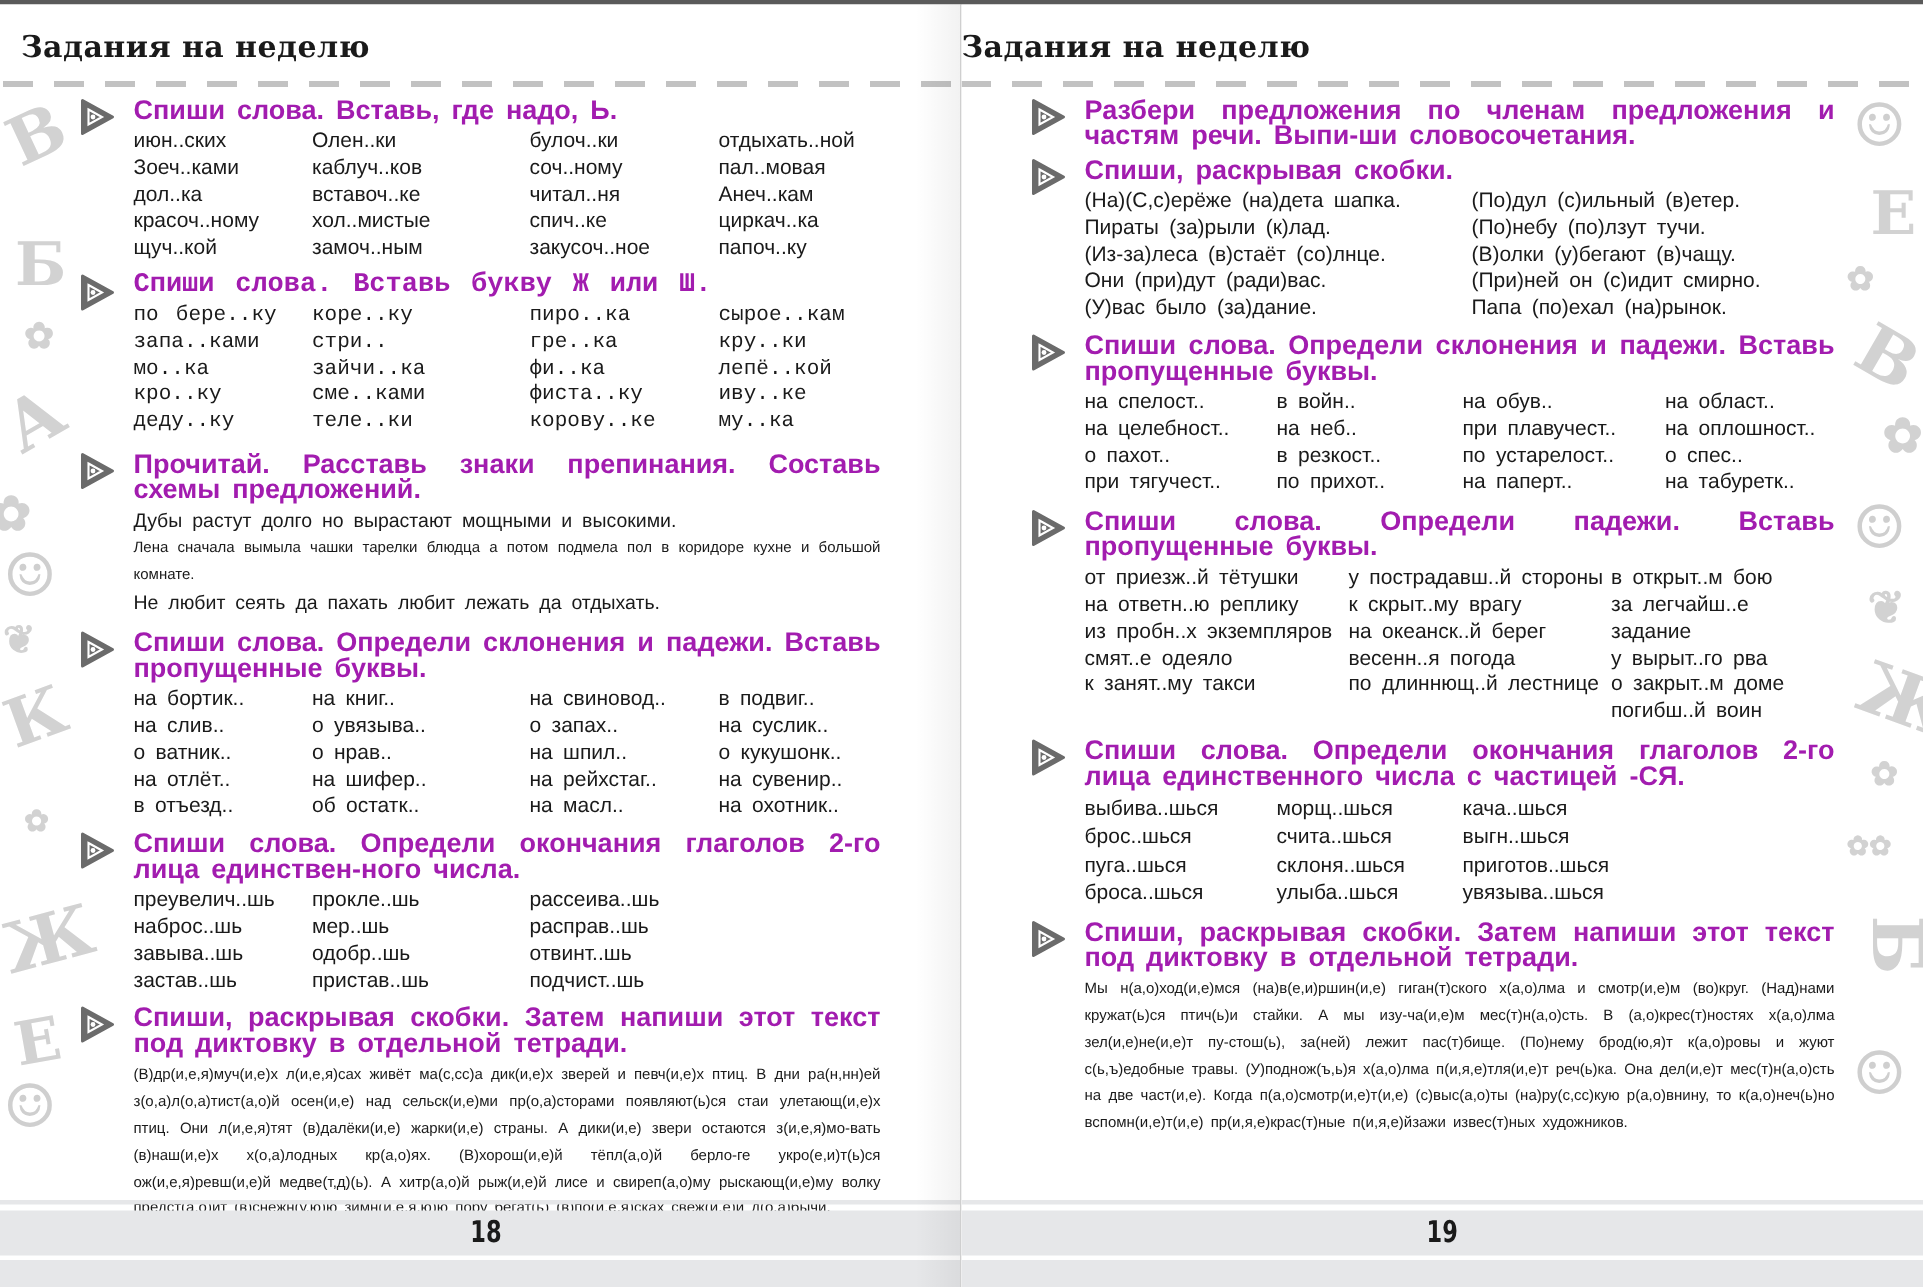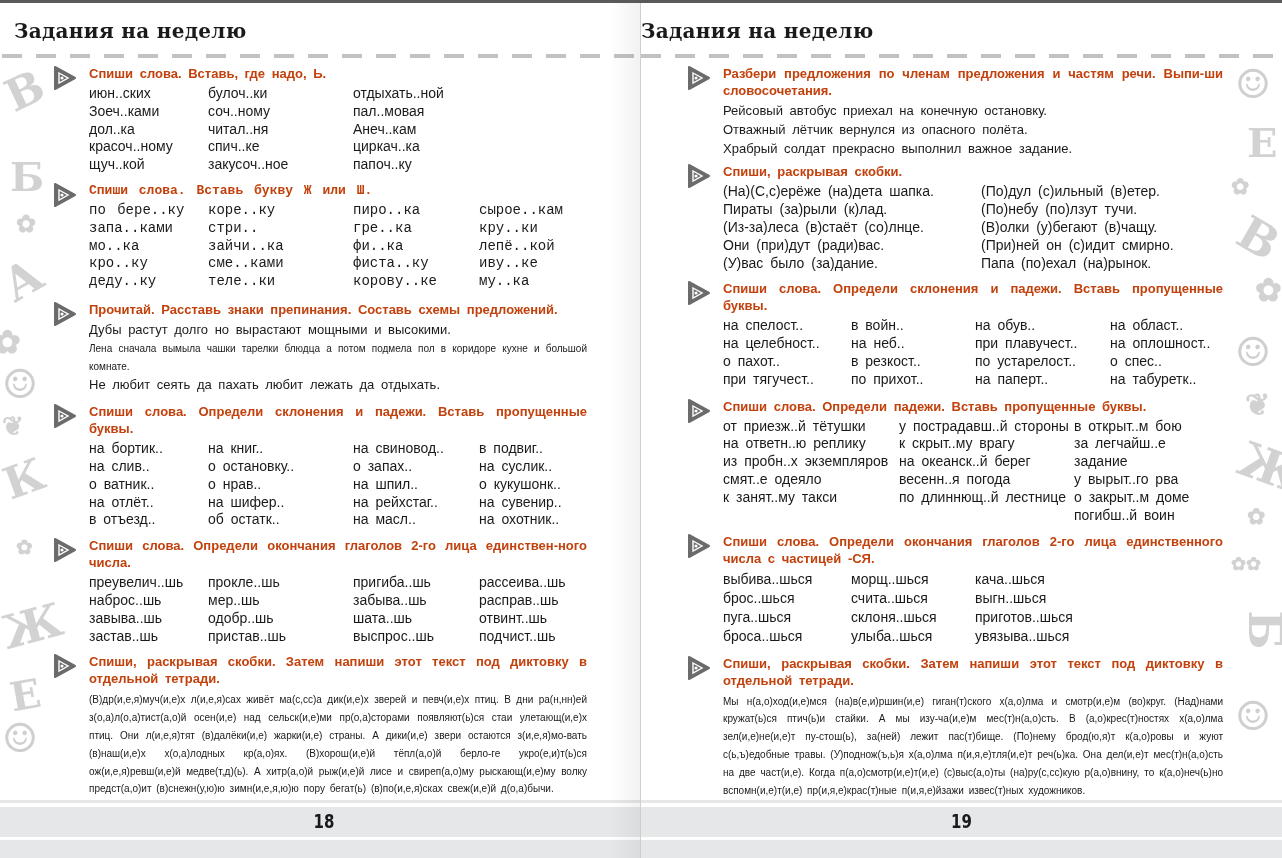--- a/index.html
+++ b/index.html
@@ -45,22 +45,22 @@
   }
   .page.left .page-number { left: 4px; width: 640px; }
 
   .content { position: absolute; }
   .page.left .content { left: 89px; top: 60px; width: 498px; }
   .page.right .content { left: 82px; top: 60px; width: 500px; }
 
   .task { position: relative; }
   .task-icon { position: absolute; left: -36px; top: 0px; width: 24px; height: 26px; }
   .task-title {
-    font-weight: bold; font-size: 13px; line-height: 17px; word-spacing: 3px;
-    text-align: justify; margin: 0 0 3px 0; color: #c2410c;
+    font-weight: bold; font-size: 18px; line-height: 17px; word-spacing: 3px;
+    text-align: justify; margin: 0 0 3px 0; color: #a21caf;
   }
   .grid { display: grid; font-size: 13px; line-height: 17.6px; word-spacing: 3px; }
   .grid.c4-left { grid-template-columns: 119px 145px 126px 108px; }
   .grid.c4-right { grid-template-columns: 128px 124px 135px 113px; }
   .grid.c4-r5 { grid-template-columns: 128px 124px 135px 113px; line-height: 18.8px; }
   .grid.c3 { grid-template-columns: 176px 175px 149px; }
   .grid.c2 { grid-template-columns: 258px 242px; }
   .lines { font-size: 14px; line-height: 17.8px; word-spacing: 3px; }
   .lines .ln { display: block; }
   .para {
@@ -100,20 +100,23 @@
         <path d="M2 2 L22 13 L2 24 Z" fill="#6b6b6b" stroke="#6b6b6b" stroke-width="2" stroke-linejoin="round"></path>
         <path d="M6 8 L15 13 L6 18 Z" fill="none" stroke="#fff" stroke-width="1.4"></path>
         <circle cx="9" cy="13" r="1.6" fill="#fff"></circle>
       </svg>
       <div class="task-title">Спиши слова. Вставь, где надо, Ь.</div>
       <div class="grid c4-left">
         <div>
           <span class="lines"><span class="ln">июн..ских</span><span class="ln">Зоеч..ками</span><span class="ln">дол..ка</span><span class="ln">красоч..ному</span><span class="ln">щуч..кой</span></span>
         </div>
         <div>
+          <span class="lines"><span class="ln">Олен..ки</span><span class="ln">каблуч..ков</span><span class="ln">вставоч..ке</span><span class="ln">хол..мистые</span><span class="ln">замоч..ным</span></span>
+        </div>
+        <div>
           <span class="lines"><span class="ln">булоч..ки</span><span class="ln">соч..ному</span><span class="ln">читал..ня</span><span class="ln">спич..ке</span><span class="ln">закусоч..ное</span></span>
         </div>
         <div>
           <span class="lines"><span class="ln">отдыхать..ной</span><span class="ln">пал..мовая</span><span class="ln">Анеч..кам</span><span class="ln">циркач..ка</span><span class="ln">папоч..ку</span></span>
         </div>
       </div>
     </div>
 
     <div class="task" style="margin-top:8px;font-family:Liberation Mono, monospace;">
       <svg class="task-icon" viewBox="0 0 24 26">
@@ -146,37 +149,36 @@
 
     <div class="task" style="margin-top:9px;">
       <svg class="task-icon" viewBox="0 0 24 26">
         <path d="M2 2 L22 13 L2 24 Z" fill="#6b6b6b" stroke="#6b6b6b" stroke-width="2" stroke-linejoin="round"></path>
         <path d="M6 8 L15 13 L6 18 Z" fill="none" stroke="#fff" stroke-width="1.4"></path>
         <circle cx="9" cy="13" r="1.6" fill="#fff"></circle>
       </svg>
       <div class="task-title">Спиши слова. Определи склонения и падежи. Вставь пропущенные буквы.</div>
       <div class="grid c4-left">
         <div><span class="lines"><span class="ln">на бортик..</span><span class="ln">на слив..</span><span class="ln">о ватник..</span><span class="ln">на отлёт..</span><span class="ln">в отъезд..</span></span></div>
-        <div><span class="lines"><span class="ln">на книг..</span><span class="ln">о остановку..</span><span class="ln">о нрав..</span><span class="ln">на шифер..</span><span class="ln">об остатк..</span></span></div>
+        <div><span class="lines"><span class="ln">на книг..</span><span class="ln">о увязыва..</span><span class="ln">о нрав..</span><span class="ln">на шифер..</span><span class="ln">об остатк..</span></span></div>
         <div><span class="lines"><span class="ln">на свиновод..</span><span class="ln">о запах..</span><span class="ln">на шпил..</span><span class="ln">на рейхстаг..</span><span class="ln">на масл..</span></span></div>
         <div><span class="lines"><span class="ln">в подвиг..</span><span class="ln">на суслик..</span><span class="ln">о кукушонк..</span><span class="ln">на сувенир..</span><span class="ln">на охотник..</span></span></div>
       </div>
     </div>
 
     <div class="task" style="margin-top:8px;">
       <svg class="task-icon" viewBox="0 0 24 26">
         <path d="M2 2 L22 13 L2 24 Z" fill="#6b6b6b" stroke="#6b6b6b" stroke-width="2" stroke-linejoin="round"></path>
         <path d="M6 8 L15 13 L6 18 Z" fill="none" stroke="#fff" stroke-width="1.4"></path>
         <circle cx="9" cy="13" r="1.6" fill="#fff"></circle>
       </svg>
       <div class="task-title">Спиши слова. Определи окончания глаголов 2-го лица единствен-ного числа.</div>
       <div class="grid c4-left">
         <div><span class="lines"><span class="ln">преувелич..шь</span><span class="ln">наброс..шь</span><span class="ln">завыва..шь</span><span class="ln">застав..шь</span></span></div>
         <div><span class="lines"><span class="ln">прокле..шь</span><span class="ln">мер..шь</span><span class="ln">одобр..шь</span><span class="ln">пристав..шь</span></span></div>
-        <div><span class="lines"><span class="ln">пригиба..шь</span><span class="ln">забыва..шь</span><span class="ln">шата..шь</span><span class="ln">выспрос..шь</span></span></div>
         <div><span class="lines"><span class="ln">рассеива..шь</span><span class="ln">расправ..шь</span><span class="ln">отвинт..шь</span><span class="ln">подчист..шь</span></span></div>
       </div>
     </div>
 
     <div class="task" style="margin-top:8px;">
       <svg class="task-icon" viewBox="0 0 24 26">
         <path d="M2 2 L22 13 L2 24 Z" fill="#6b6b6b" stroke="#6b6b6b" stroke-width="2" stroke-linejoin="round"></path>
         <path d="M6 8 L15 13 L6 18 Z" fill="none" stroke="#fff" stroke-width="1.4"></path>
         <circle cx="9" cy="13" r="1.6" fill="#fff"></circle>
       </svg>
@@ -214,25 +216,20 @@
 
   <div class="content">
 
     <div class="task" style="margin-top:2px;">
       <svg class="task-icon" viewBox="0 0 24 26">
         <path d="M2 2 L22 13 L2 24 Z" fill="#6b6b6b" stroke="#6b6b6b" stroke-width="2" stroke-linejoin="round"></path>
         <path d="M6 8 L15 13 L6 18 Z" fill="none" stroke="#fff" stroke-width="1.4"></path>
         <circle cx="9" cy="13" r="1.6" fill="#fff"></circle>
       </svg>
       <div class="task-title">Разбери предложения по членам предложения и частям речи. Выпи-ши словосочетания.</div>
-      <div class="sentences">
-        <span class="s">Рейсовый автобус приехал на конечную остановку.</span>
-        <span class="s">Отважный лётчик вернулся из опасного полёта.</span>
-        <span class="s">Храбрый солдат прекрасно выполнил важное задание.</span>
-      </div>
     </div>
 
     <div class="task" style="margin-top:6px;">
       <svg class="task-icon" viewBox="0 0 24 26">
         <path d="M2 2 L22 13 L2 24 Z" fill="#6b6b6b" stroke="#6b6b6b" stroke-width="2" stroke-linejoin="round"></path>
         <path d="M6 8 L15 13 L6 18 Z" fill="none" stroke="#fff" stroke-width="1.4"></path>
         <circle cx="9" cy="13" r="1.6" fill="#fff"></circle>
       </svg>
       <div class="task-title">Спиши, раскрывая скобки.</div>
       <div class="grid c2">

